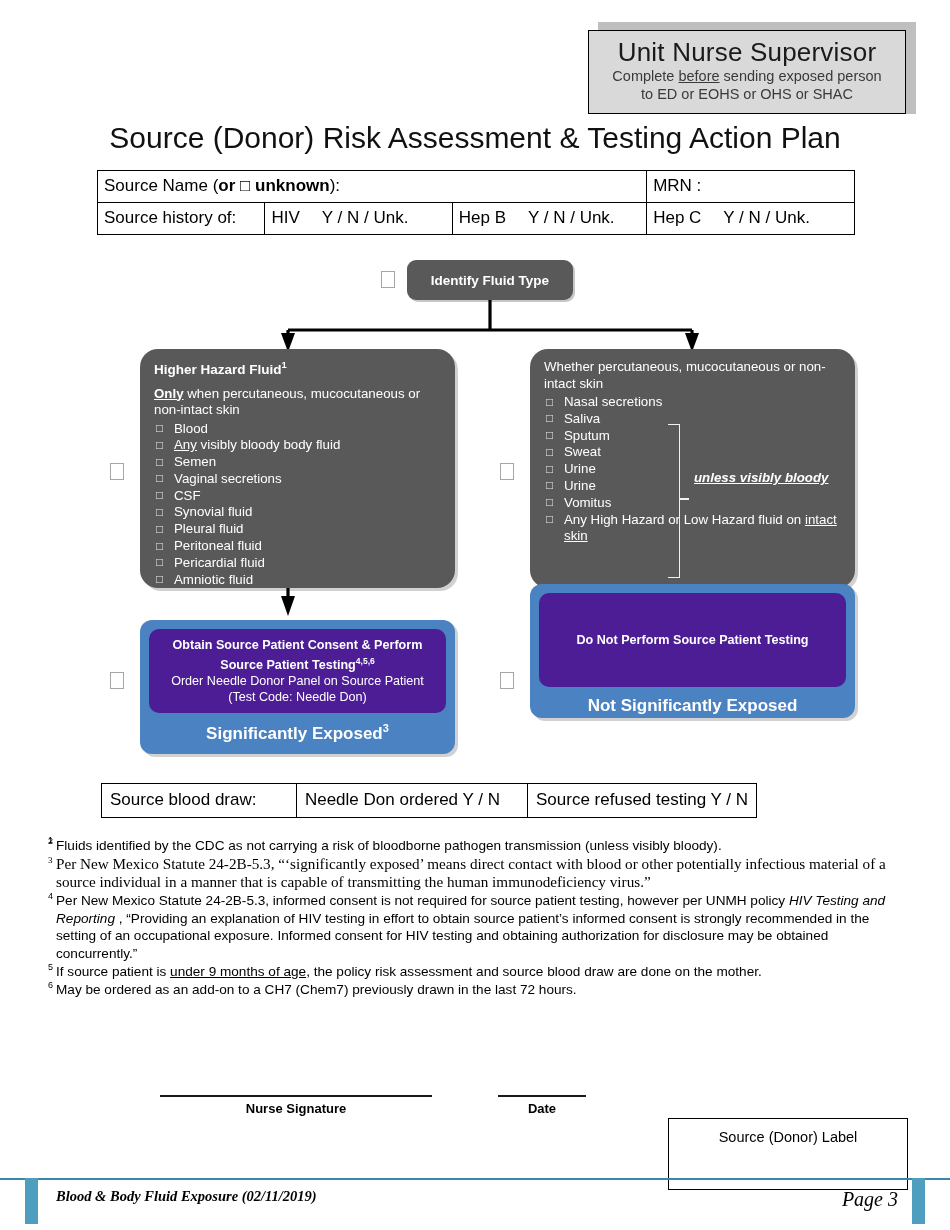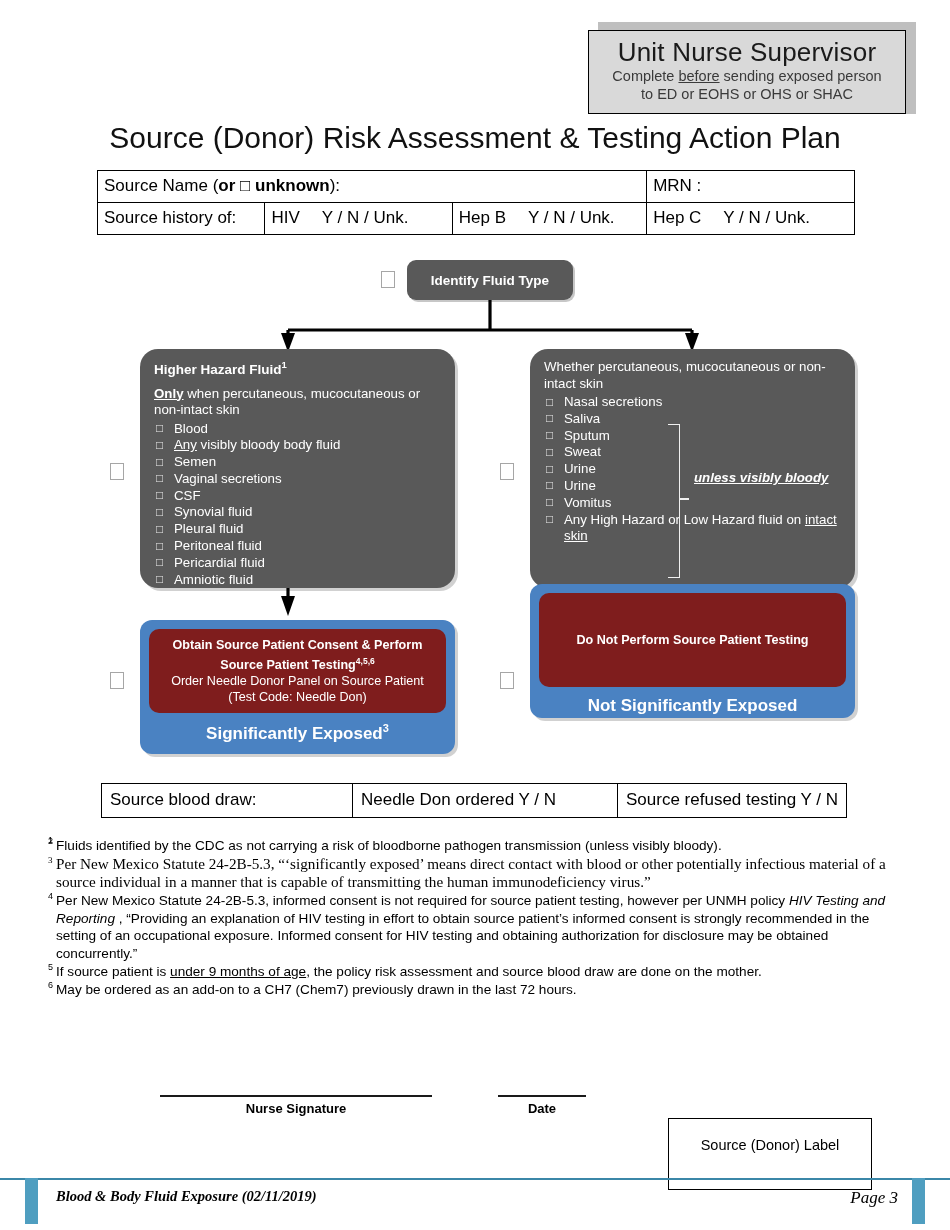--- a/index.html
+++ b/index.html
@@ -178,21 +178,21 @@
     position: absolute;
     border-radius: 12px;
     box-shadow: 3px 3px 0 rgba(0,0,0,.18);
     box-sizing: border-box;
     padding: 9px 9px 0 9px;
   }
   .out-left  { left: 140px; top: 620px; width: 315px; height: 134px; }
   .out-right { left: 530px; top: 584px; width: 325px; height: 134px; }
 
   .outcome-inner {
-    background: #7f1d1d;
+    background: #4c1d95;
     border-radius: 10px;
     color: #ffffff;
     font-size: 12.6px;
     line-height: 16px;
     text-align: center;
     box-sizing: border-box;
     display: flex;
     flex-direction: column;
     align-items: center;
     justify-content: center;
@@ -223,21 +223,21 @@
   .cbx-hl    { left: 110px; top: 463px; }
   .cbx-hr    { left: 500px; top: 463px; }
   .cbx-ol    { left: 110px; top: 672px; }
   .cbx-or    { left: 500px; top: 672px; }
 
   
   .draw-table {
     position: absolute;
     left: 101px;
     top: 783px;
-    width: 746px;
+    width: 656px;
     border-collapse: collapse;
     font-size: 17px;
   }
   .draw-table td {
     border: 1.6px solid #000000;
     padding: 4px 8px 5px 8px;
     height: 24px;
     white-space: nowrap;
   }
 
@@ -282,26 +282,26 @@
     text-align: center;
   }
   .sig-label-1 { left: 160px; top: 1101px; width: 272px; }
   .sig-label-2 { left: 498px; top: 1101px; width: 88px; }
 
   
   .donor-box {
     position: absolute;
     left: 668px;
     top: 1118px;
-    width: 204px;
+    width: 240px;
     height: 72px;
     border: 1.4px solid #000000;
     box-sizing: border-box;
     text-align: center;
-    padding-top: 18px;
+    padding-top: 10px;
     font-size: 14.5px;
   }
 
   
   .footer-rule {
     position: absolute;
     left: 0;
     top: 1178px;
     width: 950px;
     height: 1.6px;
@@ -331,21 +331,21 @@
     font-style: italic;
     font-weight: bold;
     font-size: 14.5px;
   }
   .footer-right {
     position: absolute;
     right: 52px;
     top: 1188px;
     font-family: "Liberation Serif", serif;
     font-style: italic;
-    font-size: 17px;
+    font-size: 20px;
   }
 </style>
 </head>
 <body>
 
 <div class="banner-shadow"></div>
 <div class="banner">
   <div class="banner-title">Unit Nurse Supervisor</div>
   <div class="banner-sub"><span>Complete </span><u>before</u><span> sending exposed person</span></div>
   <div class="banner-sub">to ED or EOHS or OHS or SHAC</div>

